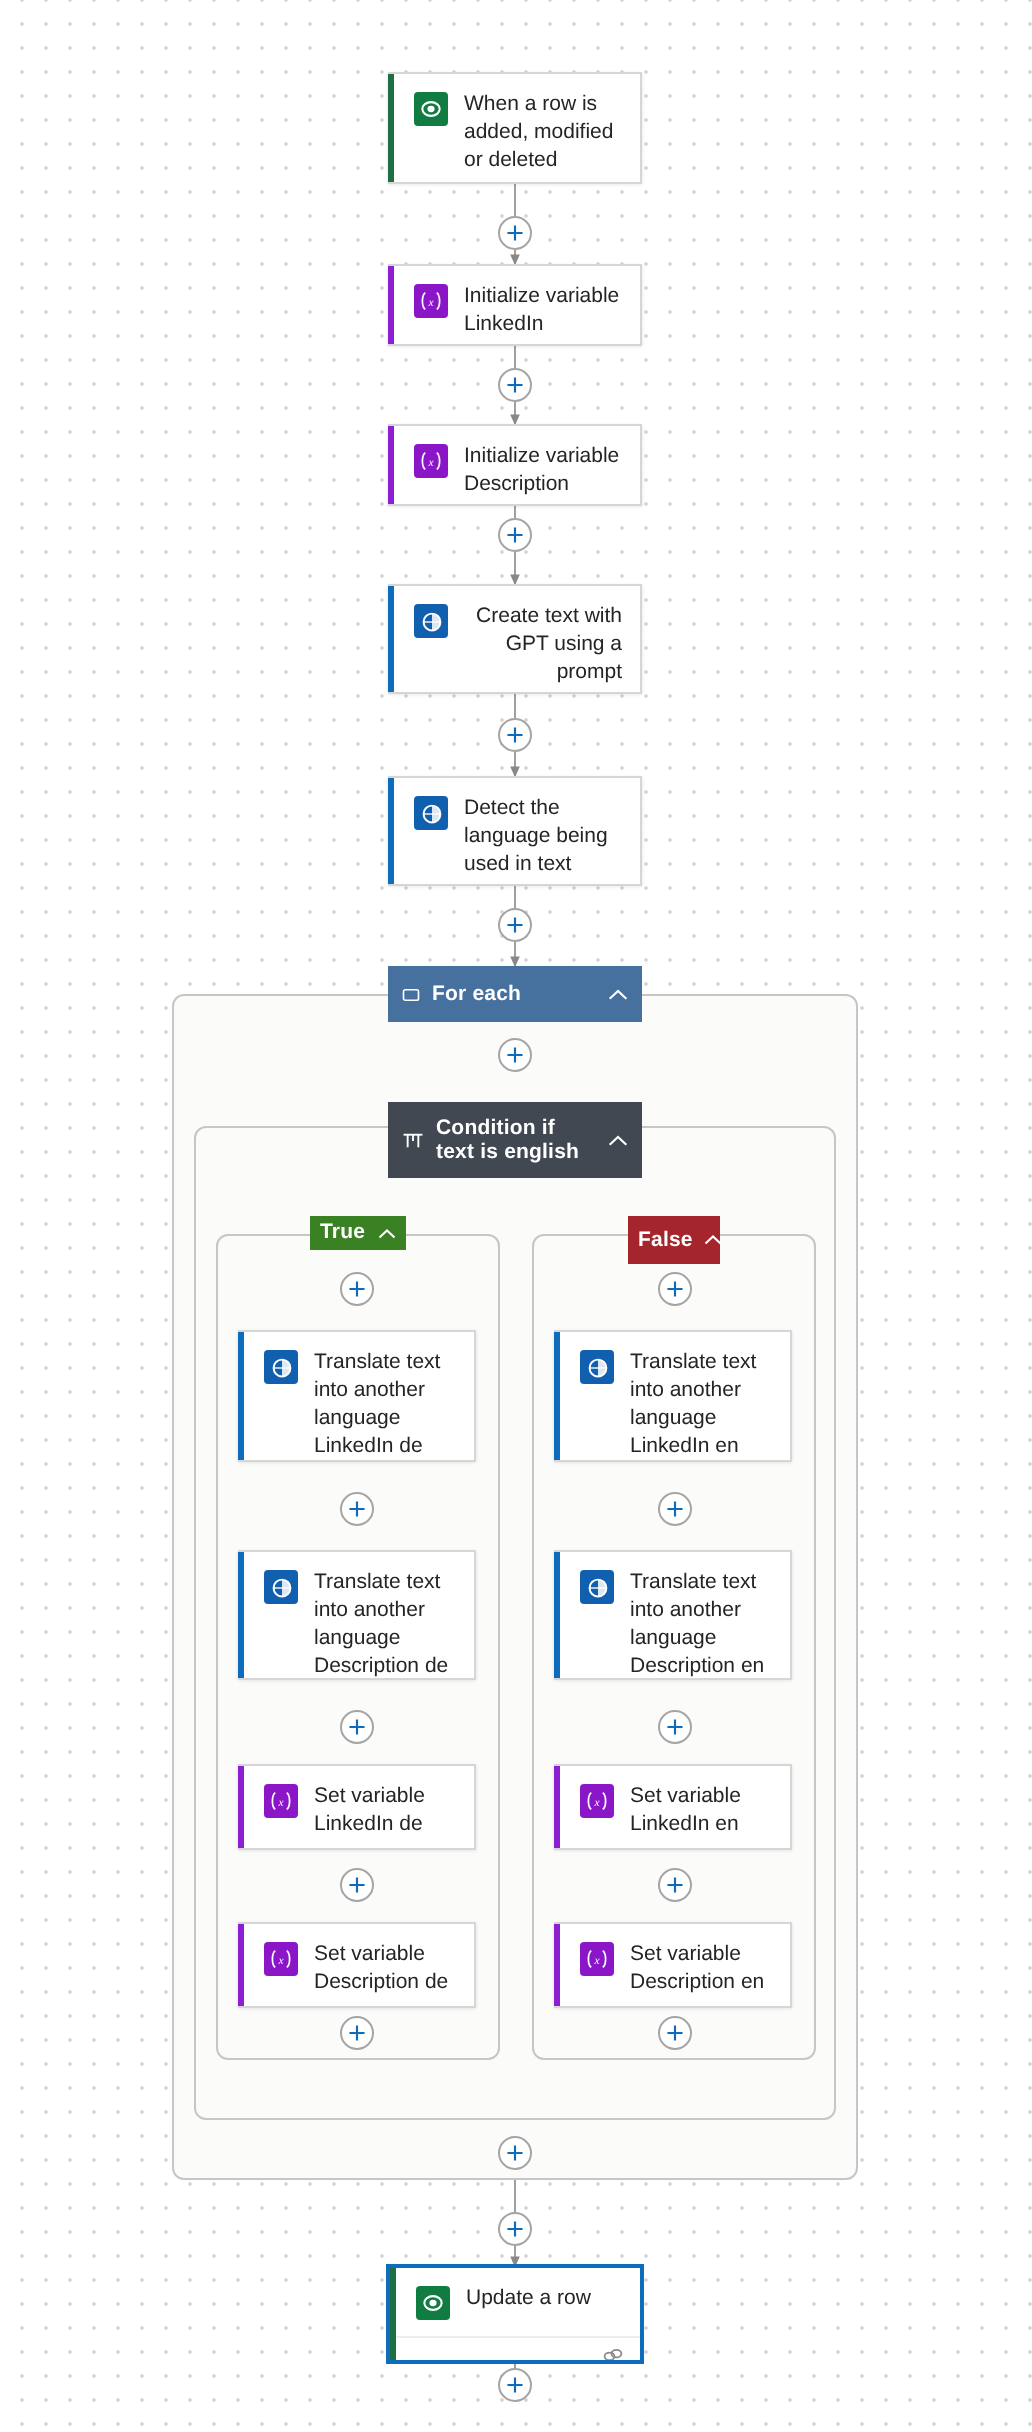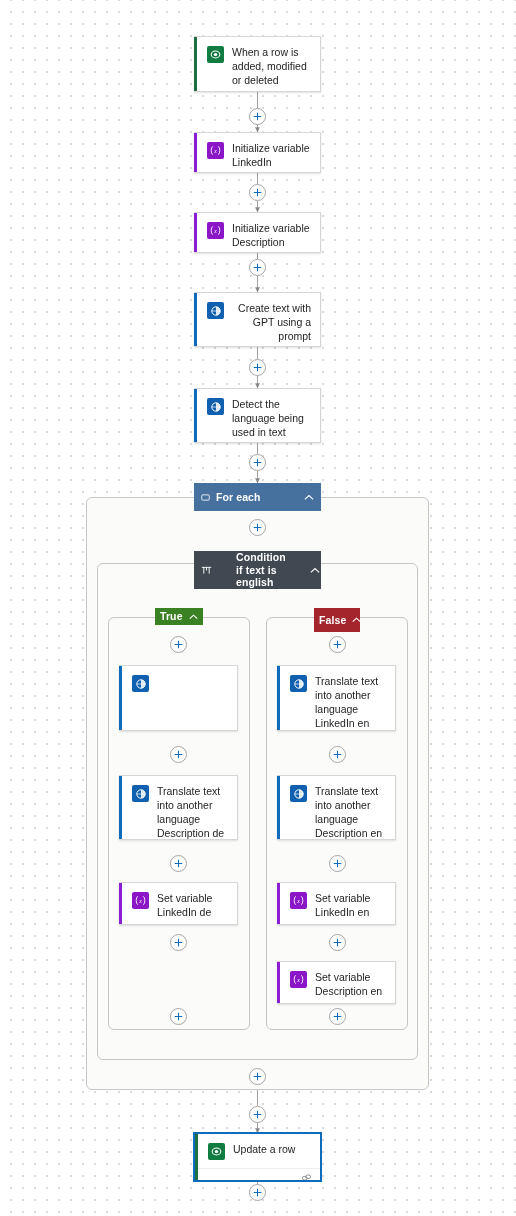--- a/index.html
+++ b/index.html
@@ -38,21 +38,21 @@
     font-size: 10.5px;
     font-weight: bold;
     letter-spacing: 0.1px;
     padding: 0 7px;
   }
   .bar .bar-ico { flex: 0 0 auto; margin-right: 6px; display: flex; align-items: center; }
   .bar .bar-txt { flex: 1 1 auto; line-height: 12.5px; }
   .bar .bar-chev { flex: 0 0 auto; margin-left: 6px; display: flex; align-items: center; }
 
   .bar-foreach   { background: #46709e; justify-content: center; }
-  .bar-condition { background: #414852; gap: 18px; }
+  .bar-condition { background: #414852; }
   .bar-true      { background: #3a8124; }
   .bar-false     { background: #a4262c; }
 
   
   .node {
     position: absolute;
     background: #ffffff;
     border: 1px solid #d6d6d6;
     border-left: none;
     box-shadow: 0 0.6px 1.8px rgba(0,0,0,0.12);
@@ -356,20 +356,21 @@
   <div class="node" style="left:119px; top:665px; width:119px; height:66px;">
     <div class="accent acc-blue"></div>
     <div class="nbody">
       <span class="nico ico-blue">
         <svg width="12" height="12" viewBox="0 0 16 16">
           <circle cx="8" cy="8" r="5.6" fill="none" stroke="#ffffff" stroke-width="1.3"></circle>
           <path d="M8 2.4 A5.6 5.6 0 0 1 8 13.6 Z" fill="#ffffff" opacity="0.85"></path>
           <line x1="2.4" y1="8" x2="13.6" y2="8" stroke="#ffffff" stroke-width="0.9"></line>
         </svg>
       </span>
+      <span class="ntitle">Translate text into another language LinkedIn de</span>
     </div>
 
   </div>
   <div class="plus" style="left:170px; top:746px;">
     <svg width="9" height="9" viewBox="0 0 10 10">
         <path d="M5 0.8 V9.2 M0.8 5 H9.2" stroke="#0f6cbd" stroke-width="1.2"></path>
       </svg>
   </div>
 
   <div class="node" style="left:119px; top:775px; width:119px; height:65px;">
@@ -404,20 +405,33 @@
       </span>
       <span class="ntitle">Set variable LinkedIn de</span>
     </div>
   </div>
   <div class="plus" style="left:170px; top:934px;">
     <svg width="9" height="9" viewBox="0 0 10 10">
         <path d="M5 0.8 V9.2 M0.8 5 H9.2" stroke="#0f6cbd" stroke-width="1.2"></path>
       </svg>
   </div>
 
+  <div class="node" style="left:119px; top:961px; width:119px; height:43px;">
+    <div class="accent acc-purple"></div>
+    <div class="nbody">
+      <span class="nico ico-purple">
+        <svg width="13" height="11" viewBox="0 0 18 14">
+          <path d="M5 1.2 C2.4 3.2 2.4 10.8 5 12.8" fill="none" stroke="#ffffff" stroke-width="1.2"></path>
+          <path d="M13 1.2 C15.6 3.2 15.6 10.8 13 12.8" fill="none" stroke="#ffffff" stroke-width="1.2"></path>
+          <text x="9" y="10.4" font-size="8" font-style="italic" fill="#ffffff" text-anchor="middle" font-family="'Liberation Serif',serif">x</text>
+        </svg>
+      </span>
+      <span class="ntitle">Set variable Description de</span>
+    </div>
+  </div>
   <div class="plus" style="left:170px; top:1008px;">
     <svg width="9" height="9" viewBox="0 0 10 10">
         <path d="M5 0.8 V9.2 M0.8 5 H9.2" stroke="#0f6cbd" stroke-width="1.2"></path>
       </svg>
   </div>
 
   <div class="node" style="left:277px; top:665px; width:119px; height:66px;">
     <div class="accent acc-blue"></div>
     <div class="nbody">
       <span class="nico ico-blue">

